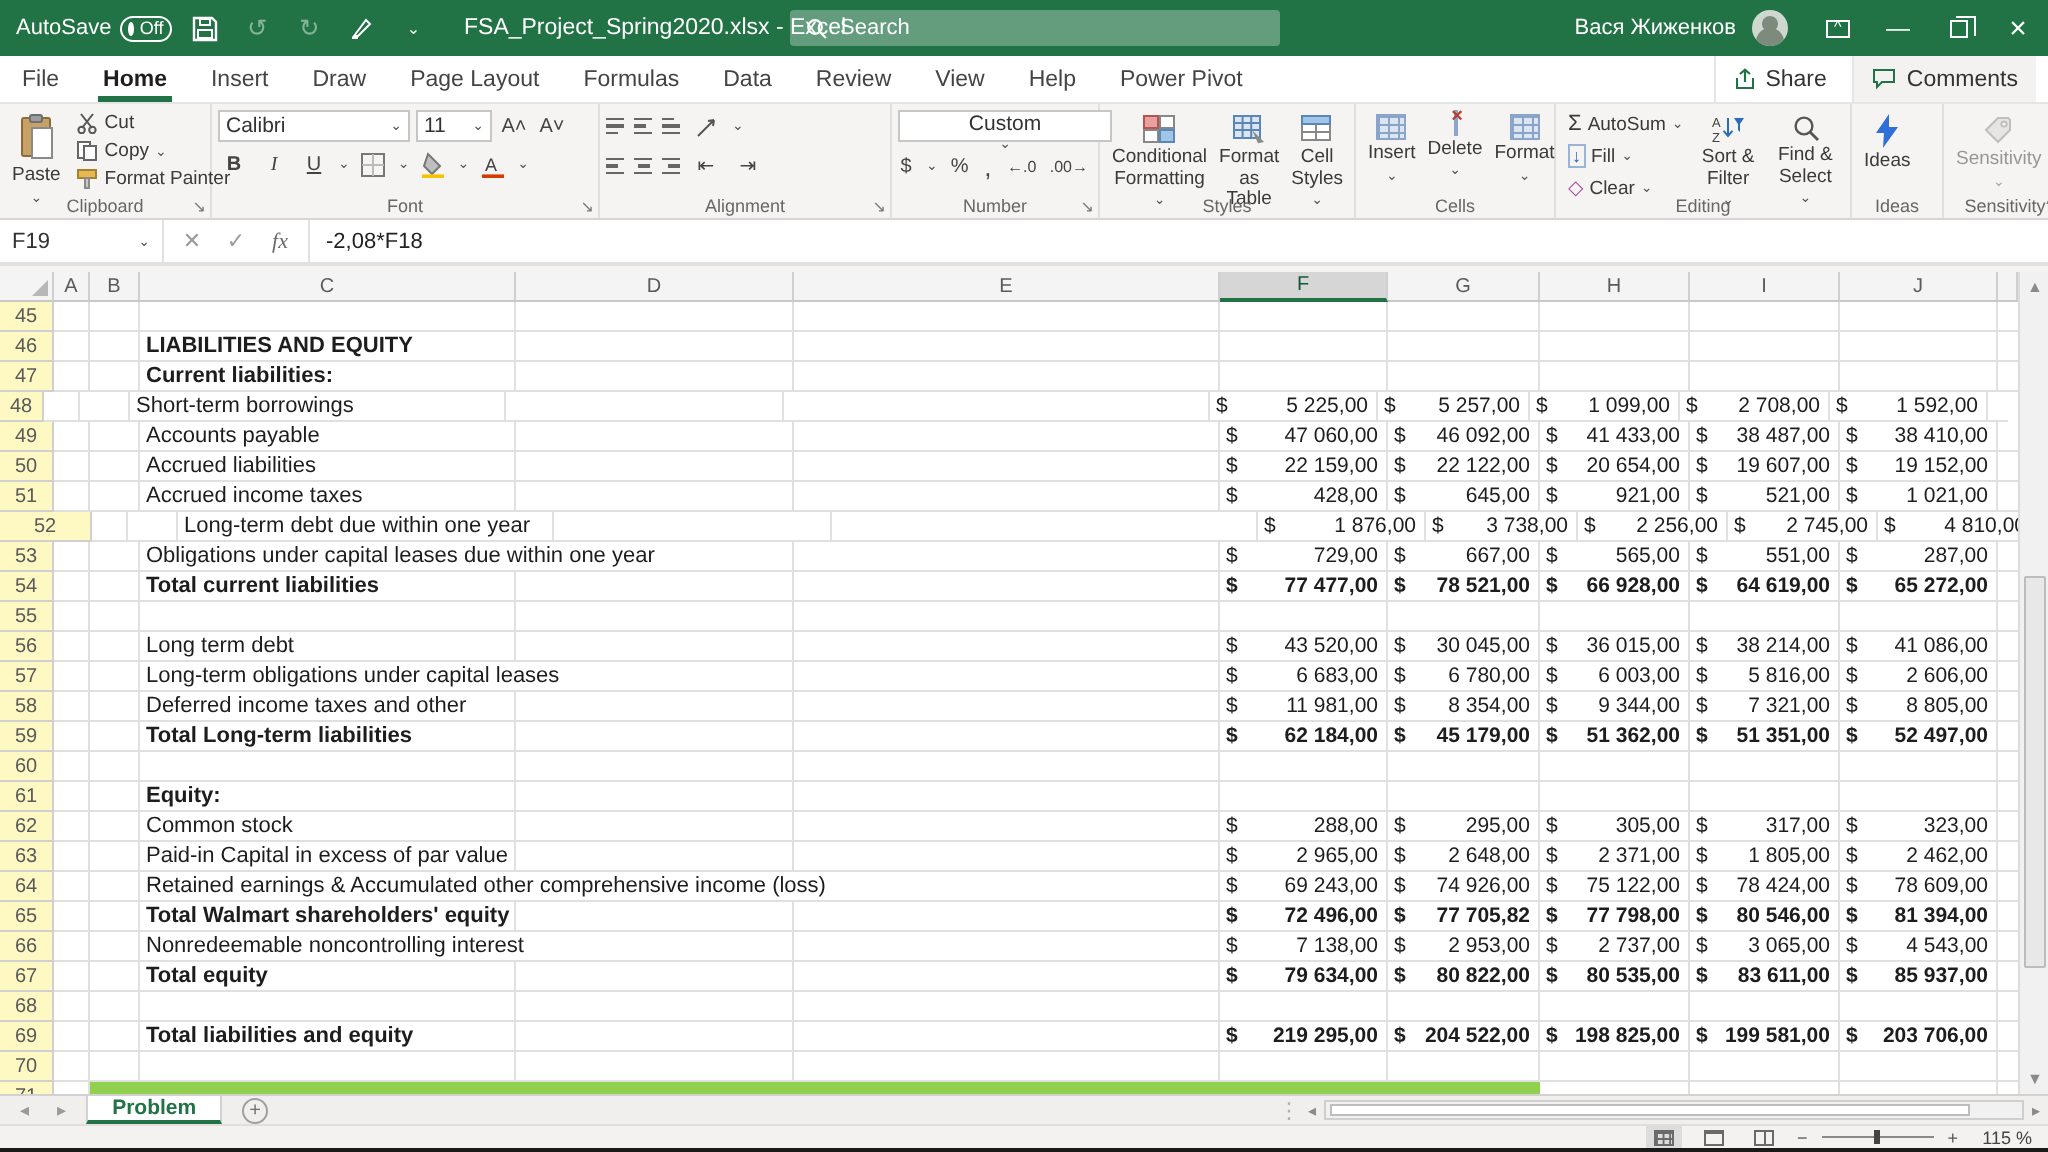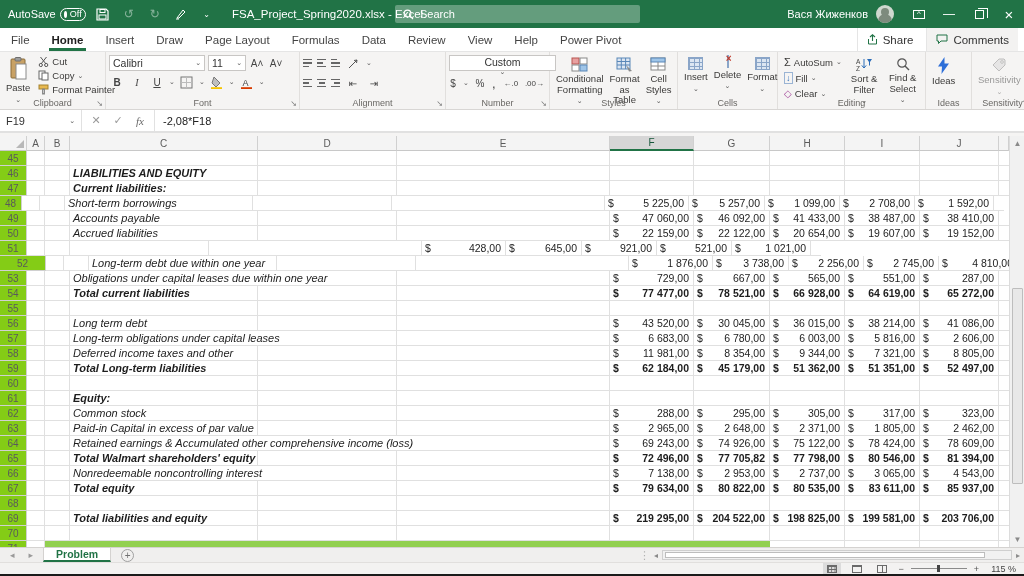--- a/index.html
+++ b/index.html
@@ -66,22 +66,22 @@
   
   .sheet { position:absolute; top:136px; left:0; width:1024px; height:411px; background:#fff; }
   .colheaders { position:absolute; top:0; left:0; height:15px; display:flex; }
   .chcell { background:#f4f4f4; border-right:1px solid #d0d0d0; border-bottom:1px solid #c8c8c8; color:#5a5a5a; font-size:10px; display:flex; align-items:center; justify-content:center; flex:none; }
   .chcell.corner { position:relative; }
   .chcell.corner:after { content:""; position:absolute; right:2px; bottom:2px; border-style:solid; border-width:0 0 8px 8px; border-color:transparent transparent #b8b8b8 transparent; }
   .chcell.sel { background:#d6d6d6; border-bottom:2px solid #217346; color:#17563a; }
   .rows { position:absolute; top:15px; left:0; width:1009px; height:396px; overflow:hidden; }
   .row { display:flex; height:15px; }
   .cell { flex:none; border-right:1px solid #e0e0e0; border-bottom:1px solid #e0e0e0; height:15px; overflow:hidden; }
-  .rowhead { flex:none; background:#84cc16; border-right:1px solid #d0d0d0; border-bottom:1px solid #d0d0d0; color:#5a5a5a; font-size:10px; display:flex; align-items:center; justify-content:center; }
-  .c-label { overflow:visible;font-style:italic; }
+  .rowhead { flex:none; background:#fef9c3; border-right:1px solid #d0d0d0; border-bottom:1px solid #d0d0d0; color:#5a5a5a; font-size:10px; display:flex; align-items:center; justify-content:center; }
+  .c-label { overflow:visible; }
   .lbl { position:relative; z-index:2; display:inline-block; white-space:nowrap; background:#fff; padding:1px 0 0 3px; font-size:11px; color:#1d1d1d; line-height:13px; }
   .money { display:flex; align-items:center; justify-content:space-between; padding:0 4px 0 3px; font-size:10.5px; color:#1d1d1d; }
   .row.bold .lbl, .row.bold .money { font-weight:bold; }
   .row.greenfill .g { background:#92d050; border-right-color:#92d050; }
 
   
   .vscroll { position:absolute; top:0; right:0; width:15px; height:411px; background:#f1f1f1; border-left:1px solid #dcdcdc; }
   .vs-arrow { position:absolute; left:0; width:15px; height:15px; display:flex; align-items:center; justify-content:center; color:#8a8a8a; font-size:8px; background:#f1f1f1; }
   .vs-thumb { position:absolute; left:2px; width:11px; top:152px; height:196px; background:#e8e8e8; border:1px solid #bdbdbd; border-radius:1px; }
 
@@ -622,20 +622,21 @@
           <div class="cell money" style="width: 79px;">
             <span>$</span>
             <span>19 152,00</span>
           </div>
           <div class="cell " style="width: 10px; border-right: none;"></div>
         </div>
         <div class="row">
           <div class="rowhead" style="width: 27px;">51</div>
           <div class="cell " style="width: 18px;"></div>
           <div class="cell " style="width: 25px;"></div>
+          <div class="cell c-label" style="width: 188px;"><span class="lbl">Accrued income taxes</span></div>
           <div class="cell " style="width: 139px;"></div>
           <div class="cell " style="width: 213px;"></div>
           <div class="cell money" style="width: 84px;">
             <span>$</span>
             <span>428,00</span>
           </div>
           <div class="cell money" style="width: 76px;">
             <span>$</span>
             <span>645,00</span>
           </div>

